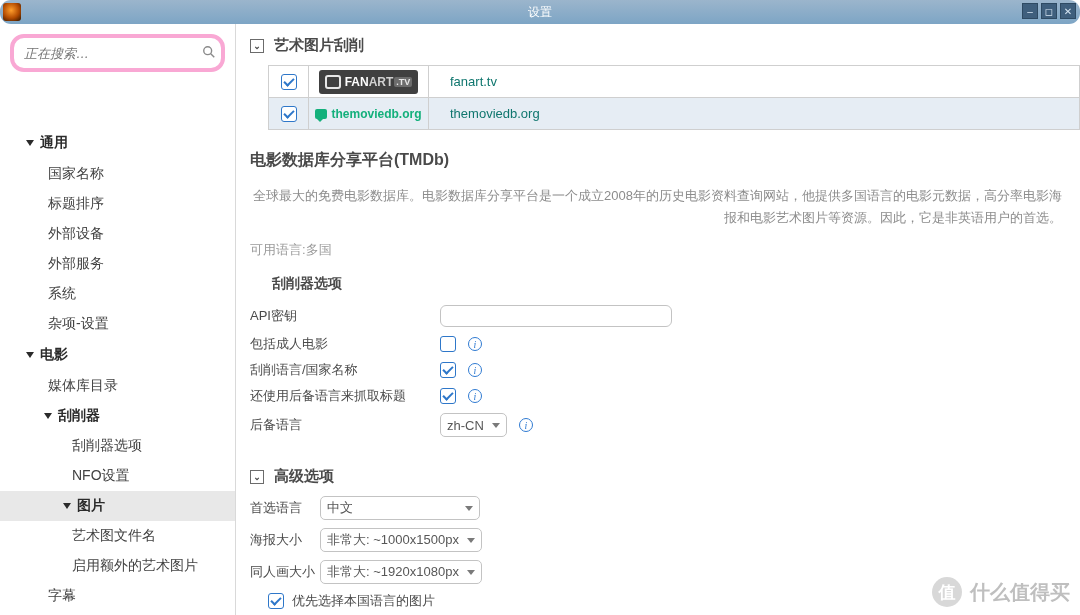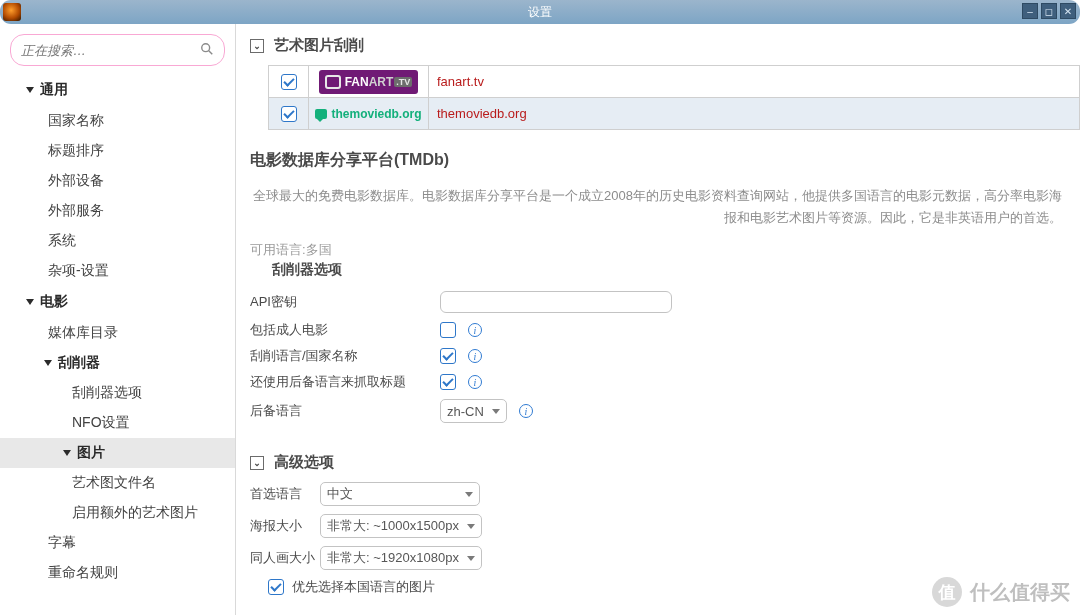--- a/index.html
+++ b/index.html
@@ -5,24 +5,24 @@
 * { box-sizing: border-box; margin: 0; padding: 0; font-family: "Microsoft YaHei", "PingFang SC", Arial, sans-serif; }
 html, body { width: 1080px; height: 615px; overflow: hidden; background: #fff; }
 .titlebar { height: 24px; background: linear-gradient(#9bb5cc, #7da5c5); display: flex; align-items: center; color: #fff; font-size: 12px; position: relative; border-radius: 11px; }
 .titlebar .app-ico { width: 18px; height: 18px; margin-left: 3px; background: radial-gradient(circle at 45% 40%, #ff9e2c 0%, #b24a00 55%, #2b1400 100%); border-radius: 3px; }
 .titlebar .title { position: absolute; left: 50%; transform: translateX(-50%); font-weight: 500; }
 .titlebar .winbtns { position: absolute; right: 4px; top: 3px; display: flex; gap: 3px; }
 .titlebar .winbtns span { width: 16px; height: 16px; background: #3f5f7d; border: 1px solid #2e4a63; display: flex; align-items: center; justify-content: center; color: #d6e5f2; font-size: 10px; }
 .body { display: flex; height: calc(100% - 24px); }
 .sidebar { width: 236px; border-right: 1px solid #d9d9d9; display: flex; flex-direction: column; }
 .searchwrap { padding: 10px 10px 8px; }
-.searchbox { display: flex; align-items: center; border: 1px solid #f9a8d4; border-radius: 14px; height: 28px; padding: 15px 10px; background: #fff; }
+.searchbox { display: flex; align-items: center; border: 4px solid #f9a8d4; border-radius: 14px; height: 28px; padding: 15px 10px; background: #fff; }
 .searchbox input { flex: 1; border: none; outline: none; font-size: 13px; color: #555; background: transparent; font-style: italic; }
 .searchbox .mag { color: #8a8a8a; font-size: 14px; }
-.tree { flex: 1; overflow-y: auto; position: relative; font-size: 14px; color: #424242; }
+.tree { flex: 1; overflow-y: auto; position: relative; font-size: 14px; color: #424242; margin-top: 47px; }
 .tree::-webkit-scrollbar { width: 10px; }
 .tree::-webkit-scrollbar-thumb { background: #b0b0b0; border-radius: 5px; }
 .tree::-webkit-scrollbar-track { background: #eee; }
 .tree .tgroup { padding: 7px 0 7px 26px; font-weight: 600; color: #2b2b2b; display: flex; align-items: center; }
 .tree .tgroup .tri { display: inline-block; width: 0; height: 0; border-left: 4px solid transparent; border-right: 4px solid transparent; border-top: 6px solid #2b2b2b; margin-right: 6px; }
 .tree .item { padding: 6px 0 6px 48px; cursor: default; }
 .tree .item.sub2 { padding-left: 72px; }
 .tree .item.selected { background: #e8e8e8; font-weight: 600; color: #2b2b2b; }
 .tree .item.selected.exp { padding-left: 63px; }
 .tree .item.selected.exp::before { content: ""; display: inline-block; width: 0; height: 0; border-left: 4px solid transparent; border-right: 4px solid transparent; border-top: 6px solid #2b2b2b; margin-right: 6px; vertical-align: middle; }
@@ -30,32 +30,32 @@
 .tree .subgroup .tri { display: inline-block; width: 0; height: 0; border-left: 4px solid transparent; border-right: 4px solid transparent; border-top: 6px solid #2b2b2b; margin-right: 6px; }
 .main { flex: 1; overflow-y: auto; padding: 12px 18px 12px 14px; color: #3a3a3a; position: relative; }
 .section-hd { display: flex; align-items: center; font-size: 15px; font-weight: 700; color: #4a4a4a; margin-bottom: 10px; }
 .section-hd .chev { width: 14px; height: 14px; border: 1px solid #6b6b6b; display: flex; align-items: center; justify-content: center; margin-right: 10px; font-size: 9px; color: #4a4a4a; }
 .scraper-table { width: 100%; border-collapse: collapse; margin-left: 18px; margin-bottom: 20px; }
 .scraper-table tr { height: 32px; }
 .scraper-table tr.trsel { background: #e6edf4; }
 .scraper-table td { border: 1px solid #cfcfcf; padding: 0; vertical-align: middle; }
 .scraper-table td.cbcell { width: 40px; text-align: center; }
 .scraper-table td.logocell { width: 120px; text-align: center; }
-.logo-fanart { display: inline-flex; align-items: center; background: #701a75; color: #fdfdfd; height: 24px; padding: 0 6px; font-weight: 700; font-size: 12px; border-radius: 3px; }
+.logo-fanart { display: inline-flex; align-items: center; background: #404040; color: #fdfdfd; height: 24px; padding: 0 6px; font-weight: 700; font-size: 12px; border-radius: 3px; }
 .logo-fanart .tvico { width: 16px; height: 14px; border: 2px solid #e7e7e7; border-radius: 3px; margin-right: 4px; position: relative; }
 .logo-fanart .tvbox { background: #6d6d6d; color: #e7e7e7; font-size: 9px; padding: 0 2px; margin-left: 1px; border-radius: 2px; }
 .logo-tmdb { display: inline-flex; align-items: center; color: #13b07b; font-size: 12px; font-weight: 700; }
 .logo-tmdb .bubble { width: 12px; height: 10px; background: #13b07b; border-radius: 2px; margin-right: 4px; position: relative; }
 .logo-tmdb .bubble::after { content: ""; position: absolute; bottom: -3px; left: 2px; width: 0; height: 0; border-left: 3px solid transparent; border-right: 3px solid transparent; border-top: 3px solid #13b07b; }
-.scraper-table td.name { padding-left: 8px; font-size: 13px; color: #b91c1c; }
+.scraper-table td.name { padding-left: 21px; font-size: 13px; color: #0f766e; }
 .cb { width: 16px; height: 16px; border: 1.5px solid #2e77c9; border-radius: 3px; display: inline-flex; align-items: center; justify-content: center; background: #fff; vertical-align: middle; cursor: pointer; }
 .cb.on::after { content: ""; width: 4px; height: 8px; border: solid #2e77c9; border-width: 0 2px 2px 0; transform: rotate(45deg); margin-top: -2px; }
 .section-title2 { font-size: 16px; font-weight: 700; color: #4a4a4a; margin: 4px 0 14px 0; }
 .desc { font-size: 13px; color: #8c8c8c; line-height: 1.7; margin-bottom: 12px; text-align: right; }
-.avail { font-size: 13px; color: #9a9a9a; margin-bottom: 2px; }
+.avail { font-size: 13px; color: #9a9a9a; margin-bottom: 16px; }
 .subhd { font-size: 14px; font-weight: 700; color: #4a4a4a; margin: 0 0 12px 22px; }
 .form-row { display: flex; align-items: center; margin-bottom: 8px; font-size: 13px; color: #4a4a4a; }
 .form-row .lbl { width: 190px; }
 .form-row .lbl2 { width: 70px; }
 .textin { width: 232px; height: 22px; border: 1px solid #c3c3c3; border-radius: 6px; padding: 0 6px; background: #fff; }
 .info { width: 14px; height: 14px; border: 1.5px solid #2f7ad1; border-radius: 50%; display: inline-flex; align-items: center; justify-content: center; color: #2f7ad1; font-size: 10px; font-style: italic; font-family: Georgia, serif; margin-left: 12px; cursor: pointer; }
 .combo { display: inline-flex; align-items: center; height: 24px; border: 1px solid #c3c3c3; border-radius: 5px; padding: 0 6px; background: #fff; font-size: 13px; color: #575757; cursor: pointer; }
 .combo .caret { margin-left: 8px; width: 0; height: 0; border-left: 4px solid transparent; border-right: 4px solid transparent; border-top: 5px solid #7a7a7a; }
 .hr-space { height: 22px; }
 .watermark { position: absolute; right: 10px; bottom: 8px; display: flex; align-items: center; gap: 8px; color: #bfbfbf; font-weight: 700; font-size: 20px; }

